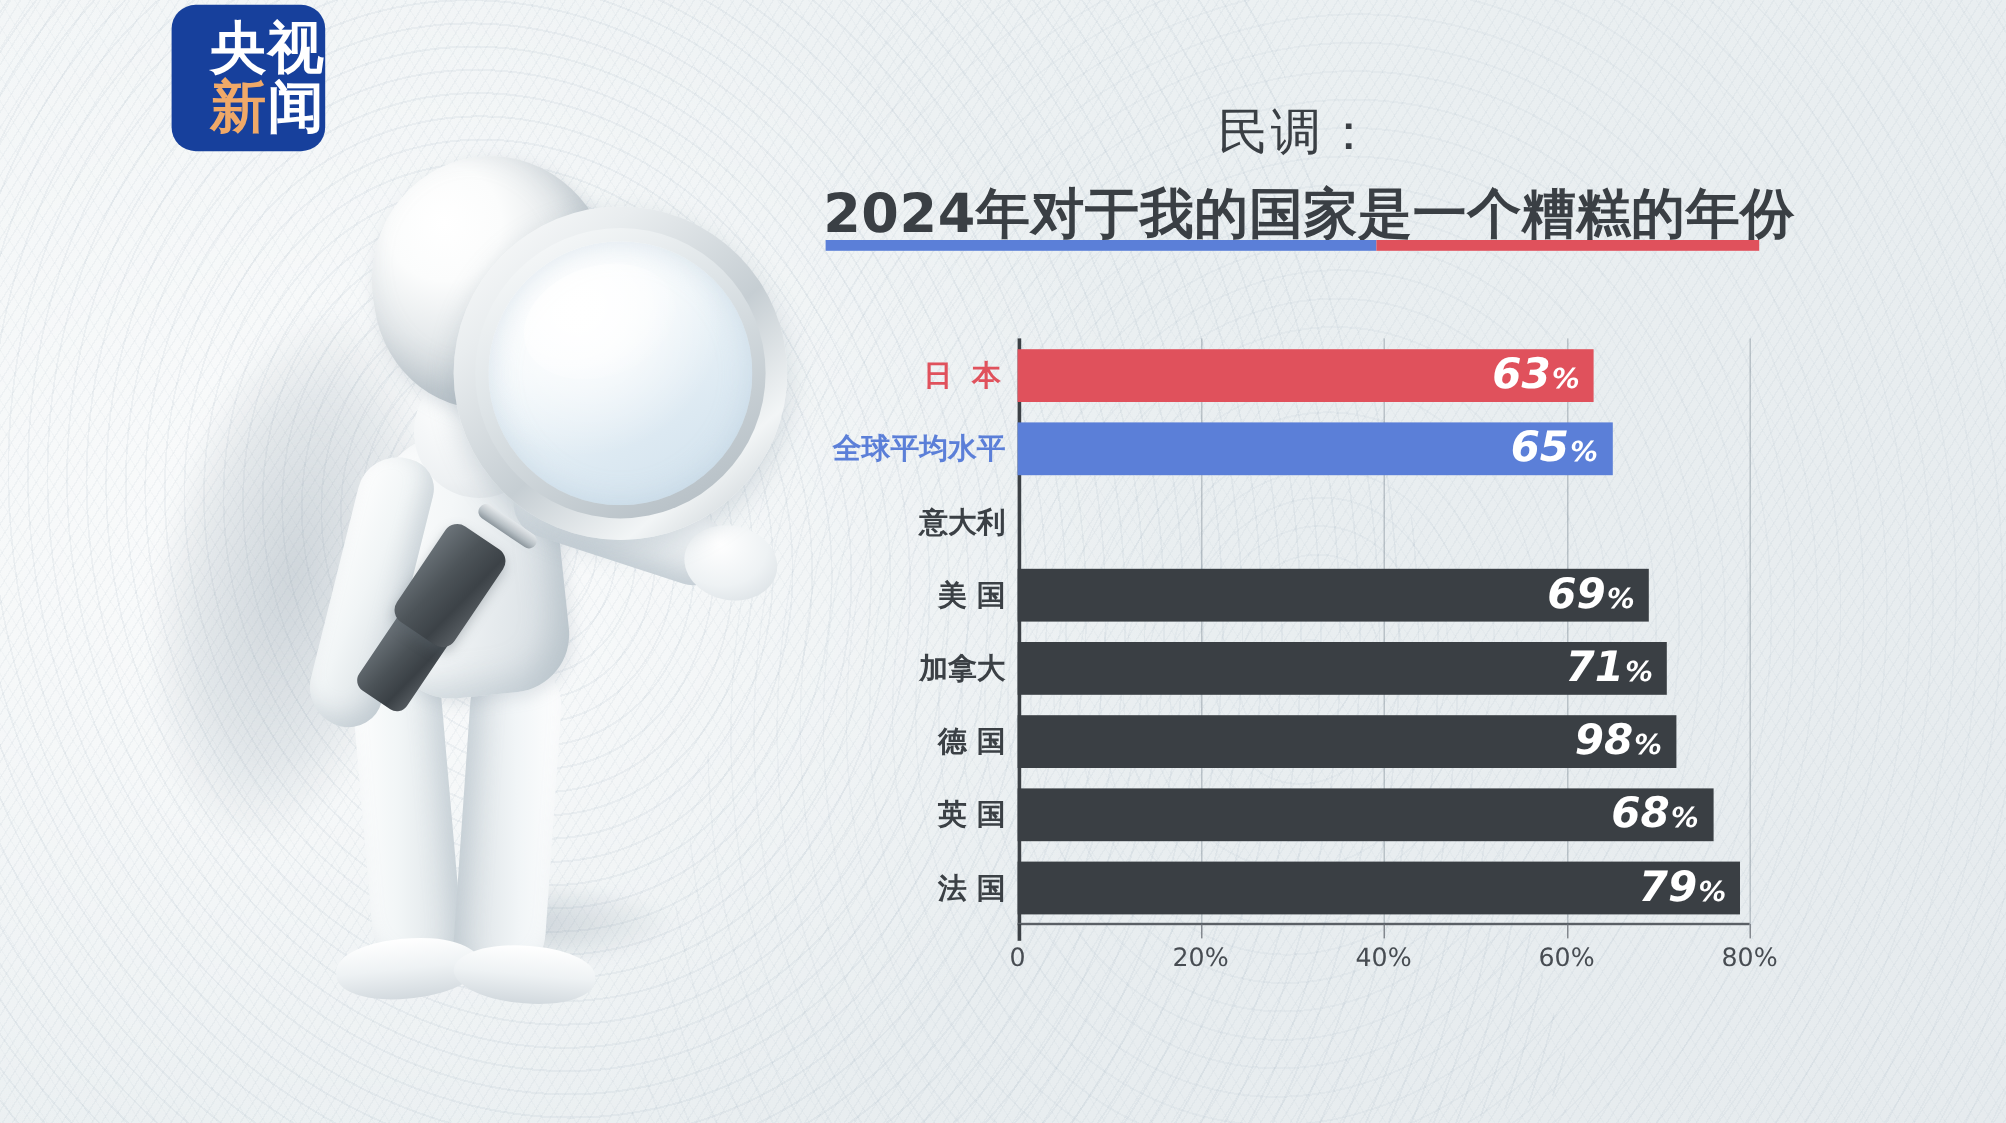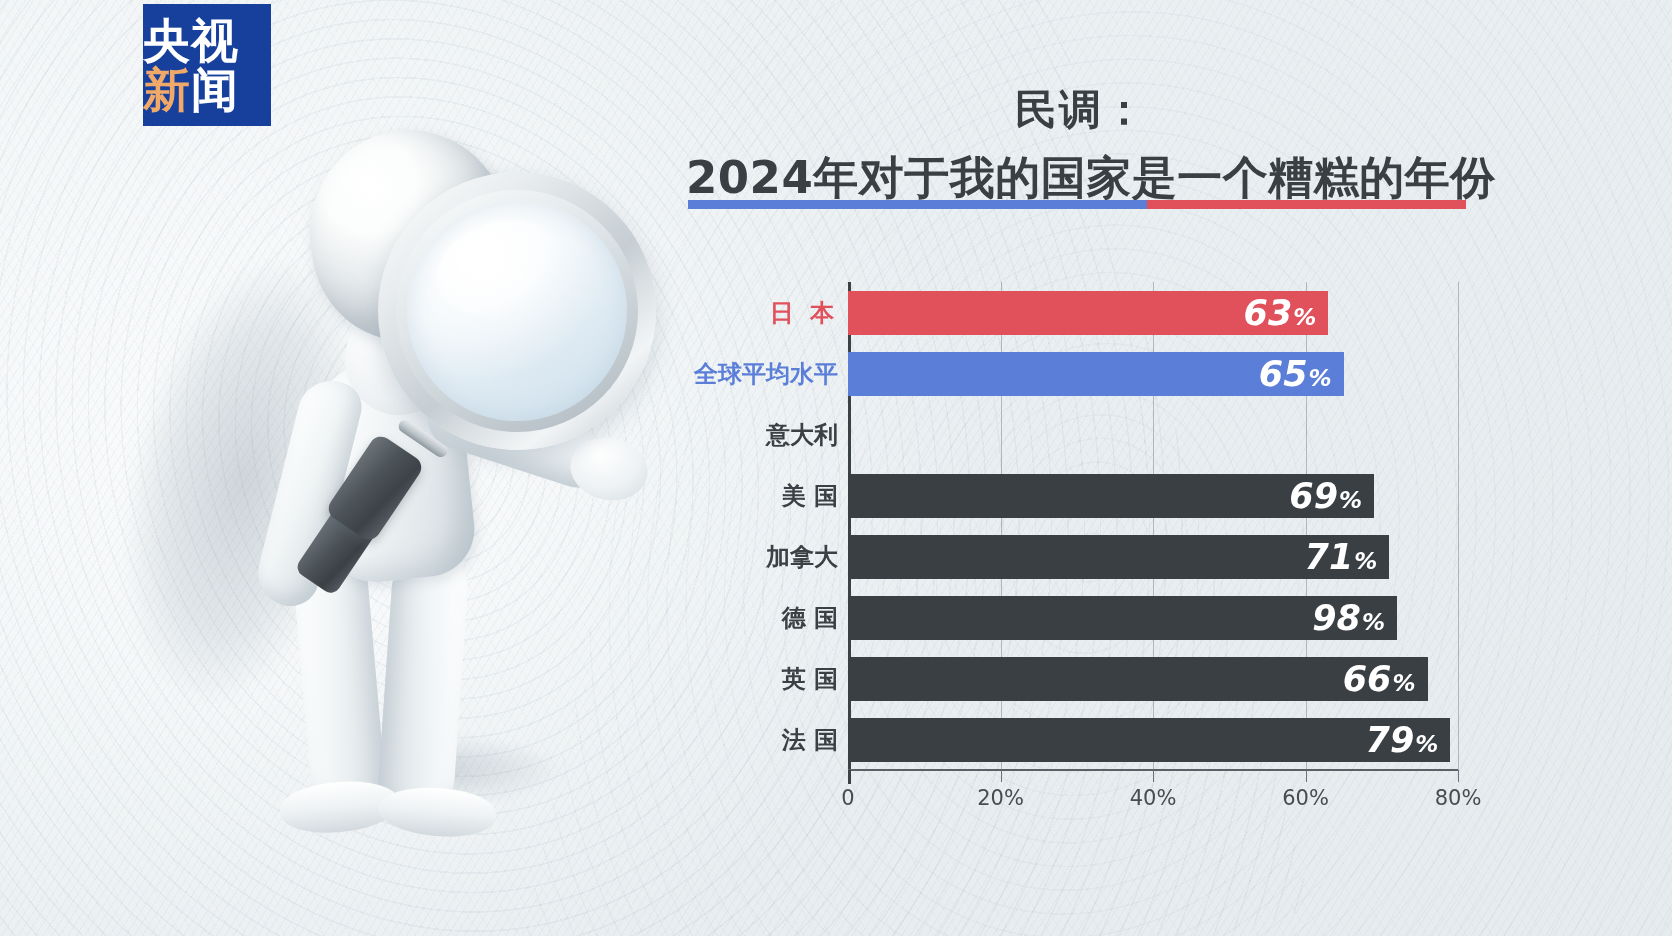--- a/index.html
+++ b/index.html
@@ -30,22 +30,23 @@
     background:repeating-radial-gradient(ellipse 700px 880px at 38% 60%,
         rgba(140,160,178,.075) 0px, rgba(140,160,178,.075) 1.3px,
         rgba(0,0,0,0) 1.3px, rgba(0,0,0,0) 19px);
     transform:rotate(12deg);pointer-events:none;
   }
 
   
   .logo{
     position:absolute;left:143px;top:4px;width:128px;height:122px;
     background:#17409c;display:flex;flex-direction:column;
-    align-items:flex-start;justify-content:center;z-index:40;
+    align-items:flex-end;justify-content:center;z-index:40;
     box-shadow:0 0 0 0 rgba(0,0,0,0);
+    border-radius:20px;
   }
   .logo-line{display:flex;font-weight:bold;line-height:.96;
     font-family:"DejaVu Sans","Liberation Sans",sans-serif;font-size:47px;letter-spacing:1px;}
   .logo-line.top{color:#ffffff;margin-bottom:3px;}
   .logo-char-orange{color:#f0a968;}
   .logo-char-white{color:#ffffff;}
 
   
   .mascot{position:absolute;left:250px;top:110px;width:420px;height:720px;z-index:20;}
   .shadow-blob{
@@ -155,21 +156,21 @@
     position:absolute;left:62px;top:400px;width:48px;height:80px;border-radius:10px;
     background:linear-gradient(100deg,#6d757b 0%,#4b5257 45%,#3a4045 75%,#565c61 100%);
     transform:rotate(34deg);
   }
 
   
   .panel{position:absolute;left:676px;top:0;width:996px;height:936px;z-index:30;}
   .title-wrap{position:absolute;left:10px;top:88px;width:790px;text-align:center;}
   .title-l1{
     font-family:"DejaVu Sans","Liberation Sans",sans-serif;
-    font-weight:bold;font-size:42px;color:#3a3f44;letter-spacing:2px;line-height:1.06;
+    font-weight:normal;font-size:42px;color:#3a3f44;letter-spacing:2px;line-height:1.06;
   }
   .title-l2{
     font-family:"DejaVu Sans","Liberation Sans",sans-serif;
     font-weight:bold;font-size:45px;color:#3a3f44;letter-spacing:0.5px;line-height:1.18;
     white-space:nowrap;margin-top:18px;
   }
   .rule{position:absolute;left:12px;top:200px;width:778px;height:9px;display:flex;}
   .rule-blue{width:59%;background:#5b7fd8;}
   .rule-red{width:41%;background:#e0515c;}
   .source{
@@ -305,21 +306,21 @@
               <div class="bar-val"><span>71</span><span class="pct">%</span></div>
             </div>
           </div>
           <div class="row" style="top: 313.5px; width: 610px;">
             <div class="bar" style="width: 549px; background: rgb(58, 63, 68);">
               <div class="bar-val"><span>98</span><span class="pct">%</span></div>
             </div>
           </div>
           <div class="row" style="top: 374.5px; width: 610px;">
             <div class="bar" style="width: 579.5px; background: rgb(58, 63, 68);">
-              <div class="bar-val"><span>66</span><span class="pct">%</span></div>
+              <div class="bar-val"><span>68</span><span class="pct">%</span></div>
             </div>
           </div>
           <div class="row" style="top: 435.5px; width: 610px;">
             <div class="bar" style="width: 602.375px; background: rgb(58, 63, 68);">
               <div class="bar-val"><span>79</span><span class="pct">%</span></div>
             </div>
           </div>
         </div>
     </div>
 

